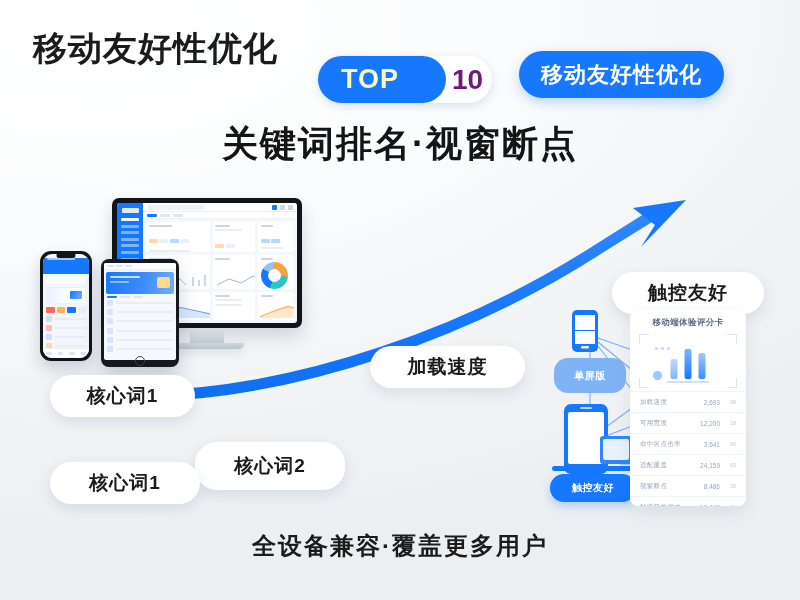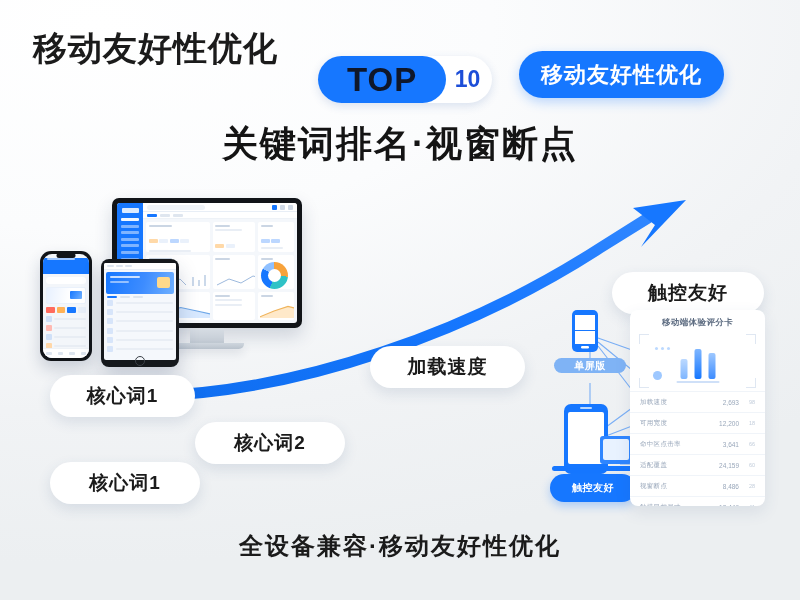--- a/index.html
+++ b/index.html
@@ -27,28 +27,28 @@
     background:#ffffff;
     box-shadow:0 3px 10px rgba(40,80,160,.16);
     display:flex;align-items:center;
   }
   .top-badge .pill{
     position:absolute;left:0;top:0;width:128px;height:47px;
     border-radius:24px;background:#1677ff;
     display:flex;align-items:center;justify-content:flex-start;
   }
   .top-badge .pill span{
-    color:#0f172a;font-size:33px;font-weight:bold;
-    letter-spacing:1px;margin-left:29px;
+    color:#fef9c3;font-size:27px;font-weight:bold;
+    letter-spacing:1px;margin-left:23px;
   }
   .top-badge .circle{
     position:absolute;right:5px;top:4px;width:39px;height:39px;
     border-radius:50%;background:#ffffff;
     display:flex;align-items:center;justify-content:center;
-    color:#1d4ed8;font-size:23px;font-weight:bold;
+    color:#701a75;font-size:28px;font-weight:bold;
   }
   .hdr-pill{
     position:absolute;left:519px;top:51px;
     height:47px;padding:0 22px;border-radius:24px;
     background:#1677ff;
     display:flex;align-items:center;justify-content:center;
     color:#ffffff;font-size:22px;font-weight:bold;letter-spacing:1px;
     box-shadow:0 4px 12px rgba(22,119,255,.28);
   }
   .hdr-sub{
@@ -143,30 +143,30 @@
   .tab-home{position:absolute;left:50%;transform:translateX(-50%);bottom:1.5px;width:8px;height:8px;border:1px solid #3a3f46;border-radius:50%;}
 
   
   .chip-label{
     position:absolute;background:#ffffff;border-radius:22px;
     display:flex;align-items:center;justify-content:center;
     font-size:19px;font-weight:bold;color:#1b1b1b;letter-spacing:1px;
     box-shadow:0 5px 14px rgba(45,75,125,.13);
   }
   #lbl-kw1{left:50px;top:375px;width:145px;height:42px;}
-  #lbl-kw2{left:195px;top:422px;width:150px;height:42px;}
+  #lbl-kw2{left:195px;top:442px;width:150px;height:48px;}
   #lbl-kw3{left:50px;top:462px;width:150px;height:42px;}
   #lbl-layout{left:370px;top:346px;width:155px;height:42px;}
   #lbl-touch{left:612px;top:272px;width:152px;height:42px;}
 
   
   .diagram{position:absolute;left:540px;top:308px;width:240px;height:200px;}
   .diagram svg{position:absolute;left:0;top:0;}
   .scorecard{
-    position:absolute;left:90px;top:2px;width:135px;height:196px;
+    position:absolute;left:90px;top:2px;width:116px;height:196px;
     background:#ffffff;border-radius:8px;
     box-shadow:0 6px 16px rgba(45,75,125,.10);
     overflow:hidden;
   }
   .sc-title{text-align:center;font-size:8.5px;font-weight:bold;color:#5c6b80;margin-top:7px;letter-spacing:.4px;}
   .sc-hero{position:relative;height:54px;margin:5px 9px 3px;}
   .sc-hero .brk{position:absolute;width:9px;height:9px;border-color:#dfe7f2;border-style:solid;}
   .sc-hero .b1{left:0;top:0;border-width:1px 0 0 1px;}
   .sc-hero .b2{right:0;top:0;border-width:1px 1px 0 0;}
   .sc-hero .b3{left:0;bottom:0;border-width:0 0 1px 1px;}
@@ -181,21 +181,21 @@
   .sc-dots{position:absolute;left:16px;top:13px;display:flex;gap:3px;}
   .sc-dots i{display:block;width:3px;height:3px;border-radius:50%;background:#bcd9ff;}
   .sc-row{display:flex;align-items:center;height:21px;padding:0 10px;border-top:1px solid #f0f4f9;box-sizing:border-box;}
   .sc-row .nm{flex:1;font-size:6.5px;color:#9aa8bb;letter-spacing:.3px;}
   .sc-row .vl{font-size:6.5px;color:#9aa8bb;width:26px;text-align:right;}
   .sc-row .dl{font-size:5.5px;color:#c2cddb;width:16px;text-align:right;}
   .mini-pill{
     position:absolute;border-radius:14px;display:flex;align-items:center;justify-content:center;
     font-size:10px;font-weight:bold;color:#ffffff;letter-spacing:.5px;
   }
-  #mini-single{left:14px;top:50px;width:72px;height:15px;background:#7fb3f5;}
+  #mini-single{left:14px;top:50px;width:72px;height:35px;background:#7fb3f5;}
   #mini-touch{left:10px;top:166px;width:86px;height:28px;background:#1677ff;
     box-shadow:0 4px 10px rgba(22,119,255,.3);}
 
   
   .footer{
     position:absolute;left:0;right:0;top:530px;text-align:center;
     font-size:24px;font-weight:bold;color:#1b1b1b;letter-spacing:2px;
   }
 </style>
 </head>
@@ -500,15 +500,15 @@
           </div>
           <div class="sc-row">
             <span class="nm">触摸目标尺寸</span>
             <span class="vl">12,449</span>
             <span class="dl">41</span>
           </div>
         </div>
     </div>
   </div>
 
-  <div class="footer">全设备兼容·移动友好性优化</div>
+  <div class="footer">全设备兼容·覆盖更多用户</div>
 
 </div>
 
 </body></html>

